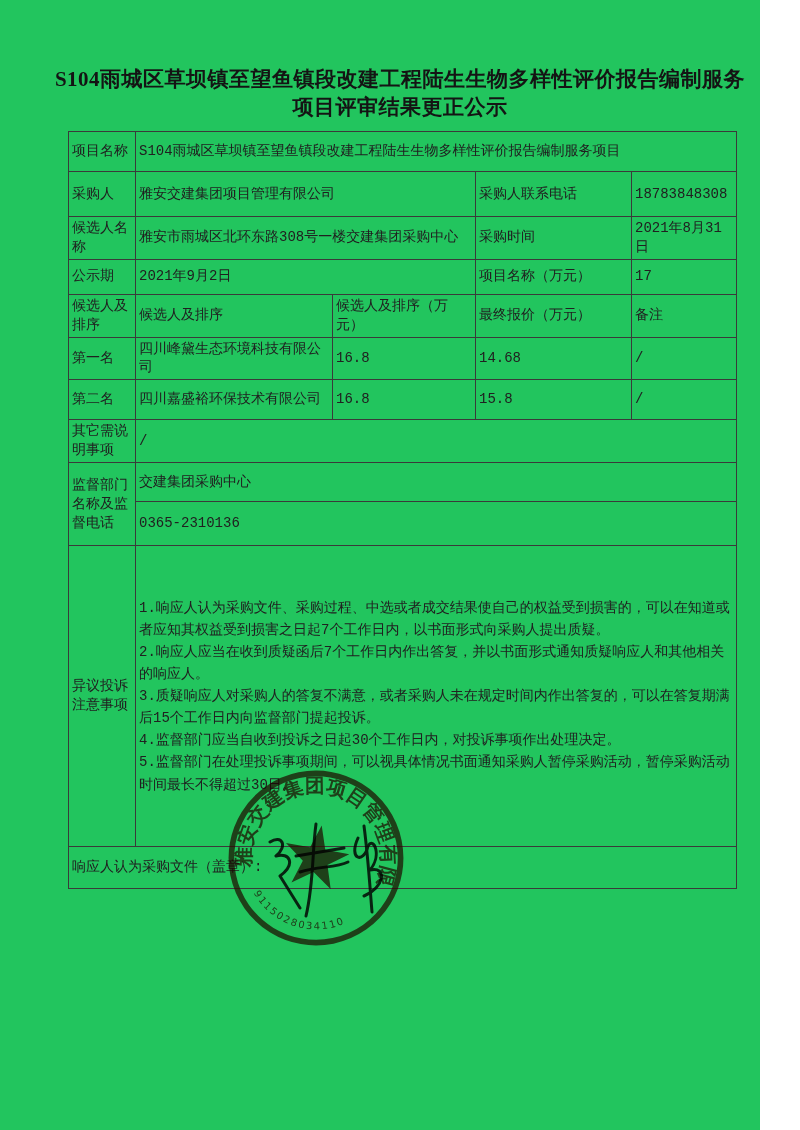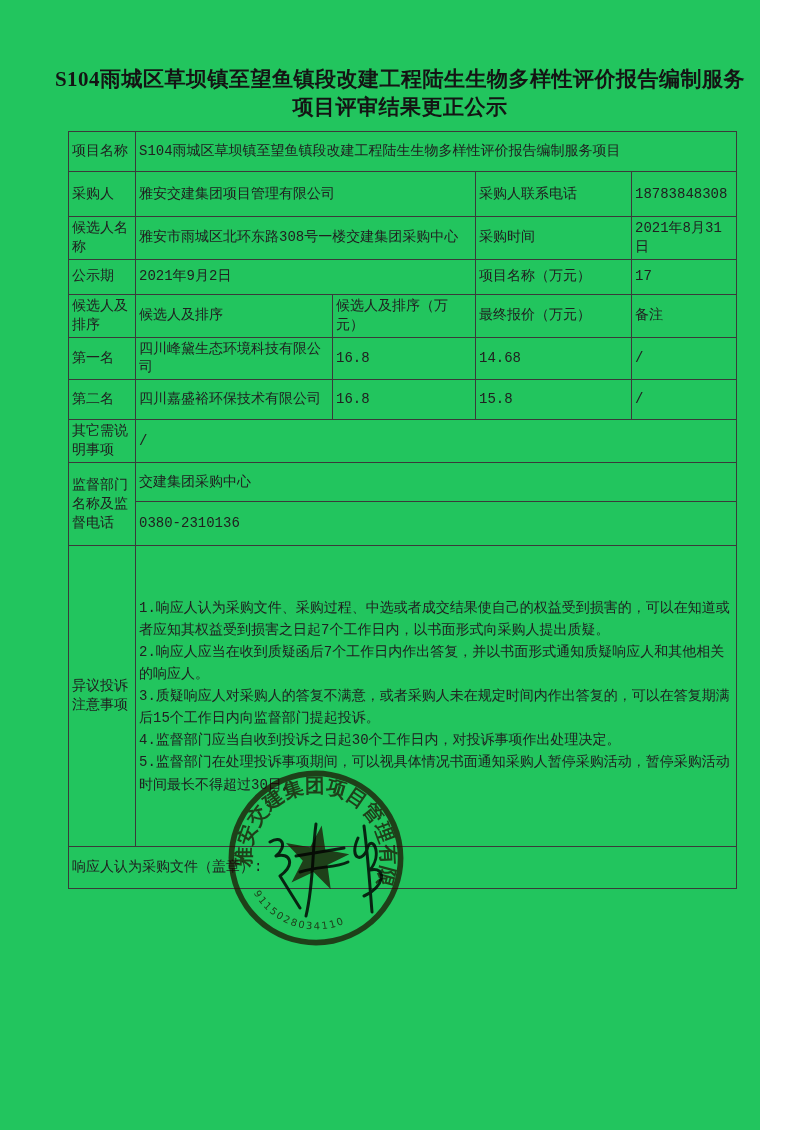--- a/index.html
+++ b/index.html
@@ -110,21 +110,21 @@
       </tr>
       <tr class="r8">
         <td class="lbl">其它需说明事项</td>
         <td class="ctr" colspan="4">/</td>
       </tr>
       <tr class="r9a">
         <td class="ctr" rowspan="2">监督部门名称及监督电话</td>
         <td class="ctr" colspan="4">交建集团采购中心</td>
       </tr>
       <tr class="r9b">
-        <td class="ctr" colspan="4">0380-2310136</td>
+        <td class="ctr" colspan="4">0365-2310136</td>
       </tr>
       <tr class="r10">
         <td class="lbl">异议投诉注意事项</td>
         <td class="notes" colspan="4">
           <p>1.响应人认为采购文件、采购过程、中选或者成交结果使自己的权益受到损害的，可以在知道或者应知其权益受到损害之日起7个工作日内，以书面形式向采购人提出质疑。</p>
           <p>2.响应人应当在收到质疑函后7个工作日内作出答复，并以书面形式通知质疑响应人和其他相关的响应人。</p>
           <p>3.质疑响应人对采购人的答复不满意，或者采购人未在规定时间内作出答复的，可以在答复期满后15个工作日内向监督部门提起投诉。</p>
           <p>4.监督部门应当自收到投诉之日起30个工作日内，对投诉事项作出处理决定。</p>
           <p>5.监督部门在处理投诉事项期间，可以视具体情况书面通知采购人暂停采购活动，暂停采购活动时间最长不得超过30日。</p>
         </td>

